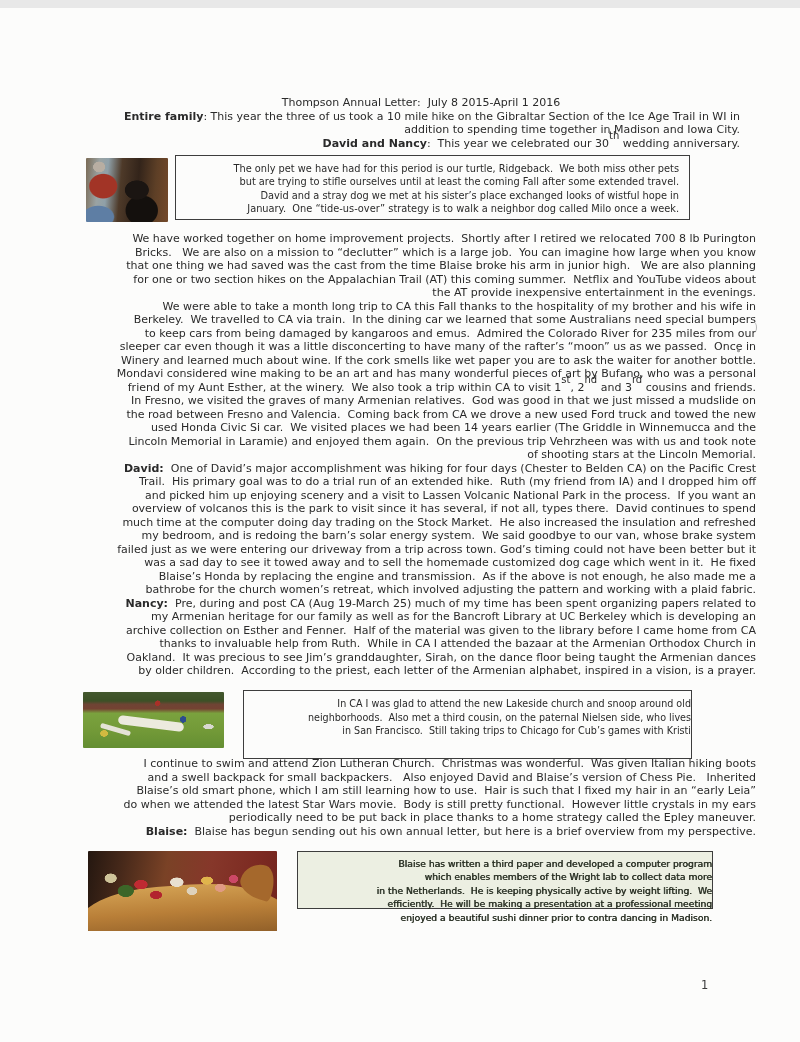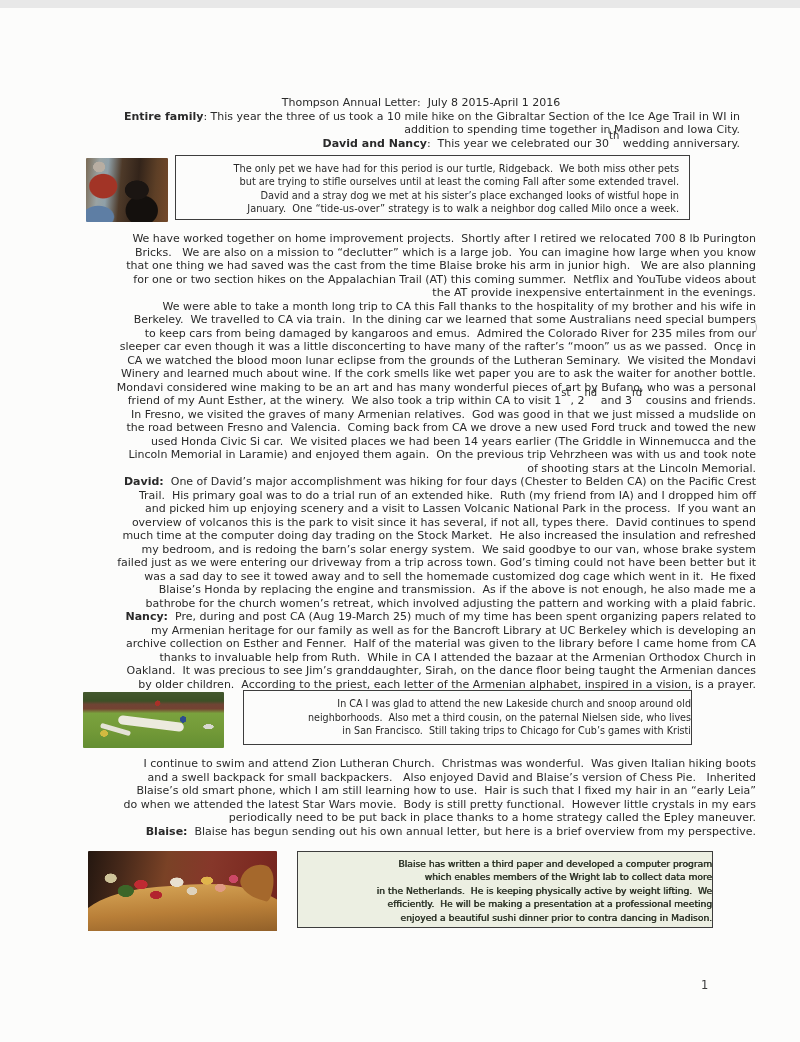--- a/index.html
+++ b/index.html
@@ -16,23 +16,23 @@
 
   .hdr{position:absolute;left:62px;top:88px;width:678px;}
   .title{text-align:center;padding-left:40px;}
 
   .flow{position:absolute;left:62px;top:224px;width:694px;}
   .flow2{position:absolute;left:62px;top:749px;width:694px;}
 
   .box{position:absolute;border:1.4px solid #3d3d3d;background:#fcfcfb;box-sizing:border-box;}
   .box1{left:175px;top:147px;width:515px;height:65px;padding:6px 10px 0 15px;}
   .box1 .ln{font-size:9.8px;line-height:13.3px;}
-  .box2{left:243px;top:682px;width:449px;height:55px;padding:6px 0 0 15px;overflow:hidden;}
+  .box2{left:243px;top:682px;width:449px;height:69px;padding:6px 0 0 15px;overflow:hidden;}
   .box2 .ln{font-size:9.6px;line-height:13.5px;}
-  .box3{left:297px;top:843px;width:416px;height:77px;padding:5px 0 0 18px;background:#ecefe2;}
+  .box3{left:297px;top:843px;width:416px;height:58px;padding:5px 0 0 18px;background:#ecefe2;}
   .box3 .ln{font-size:9.2px;line-height:13.4px;color:#2b3226;text-shadow:0.45px 0 0 currentColor;}
 
   .photo{position:absolute;overflow:hidden;border-radius:1px;}
   .photo1{
     left:86px;top:150px;width:82px;height:64px;
     background:
       radial-gradient(20px 16px at 62% 50%, #1b1512 58%, rgba(27,21,18,0) 62%),
       radial-gradient(27px 25px at 68% 82%, #14100d 58%, rgba(20,16,13,0) 62%),
       radial-gradient(24px 21px at 21% 44%, #a23426 56%, rgba(162,52,38,0) 61%),
       radial-gradient(10px 9px at 16% 14%, #b8aea2 58%, rgba(184,174,162,0) 62%),
@@ -106,21 +106,20 @@
     <div>
         <div class="ln"><span>We have worked together on home improvement projects.  Shortly after I retired we relocated 700 8 lb Purington</span></div>
         <div class="ln"><span>Bricks.   We are also on a mission to “declutter” which is a large job.  You can imagine how large when you know</span></div>
         <div class="ln"><span>that one thing we had saved was the cast from the time Blaise broke his arm in junior high.   We are also planning</span></div>
         <div class="ln"><span>for one or two section hikes on the Appalachian Trail (AT) this coming summer.  Netflix and YouTube videos about</span></div>
         <div class="ln"><span>the AT provide inexpensive entertainment in the evenings.</span></div>
         <div class="ln"><span>We were able to take a month long trip to CA this Fall thanks to the hospitality of my brother and his wife in</span></div>
         <div class="ln"><span>Berkeley.  We travelled to CA via train.  In the dining car we learned that some Australians need special bumpers</span></div>
         <div class="ln"><span>to keep cars from being damaged by kangaroos and emus.  Admired the Colorado River for 235 miles from our</span></div>
         <div class="ln"><span>sleeper car even though it was a little disconcerting to have many of the rafter’s “moon” us as we passed.  Once in</span></div>
-        <div class="ln"><span>CA we watched the blood moon lunar eclipse from the grounds of the Lutheran Seminary.  We visited the Mondavi</span></div>
         <div class="ln"><span>Winery and learned much about wine. If the cork smells like wet paper you are to ask the waiter for another bottle.</span></div>
         <div class="ln"><span>Mondavi considered wine making to be an art and has many wonderful pieces of art by Bufano, who was a personal</span></div>
         <div class="ln"><span>friend of my Aunt Esther, at the winery.  We also took a trip within CA to visit 1</span><sup>st</sup><span>, 2</span><sup>nd</sup><span> and 3</span><sup>rd</sup><span> cousins and friends.</span></div>
         <div class="ln"><span>In Fresno, we visited the graves of many Armenian relatives.  God was good in that we just missed a mudslide on</span></div>
         <div class="ln"><span>the road between Fresno and Valencia.  Coming back from CA we drove a new used Ford truck and towed the new</span></div>
         <div class="ln"><span>used Honda Civic Si car.  We visited places we had been 14 years earlier (The Griddle in Winnemucca and the</span></div>
         <div class="ln"><span>Lincoln Memorial in Laramie) and enjoyed them again.  On the previous trip Vehrzheen was with us and took note</span></div>
         <div class="ln"><span>of shooting stars at the Lincoln Memorial.</span></div>
       </div>
     <div>

